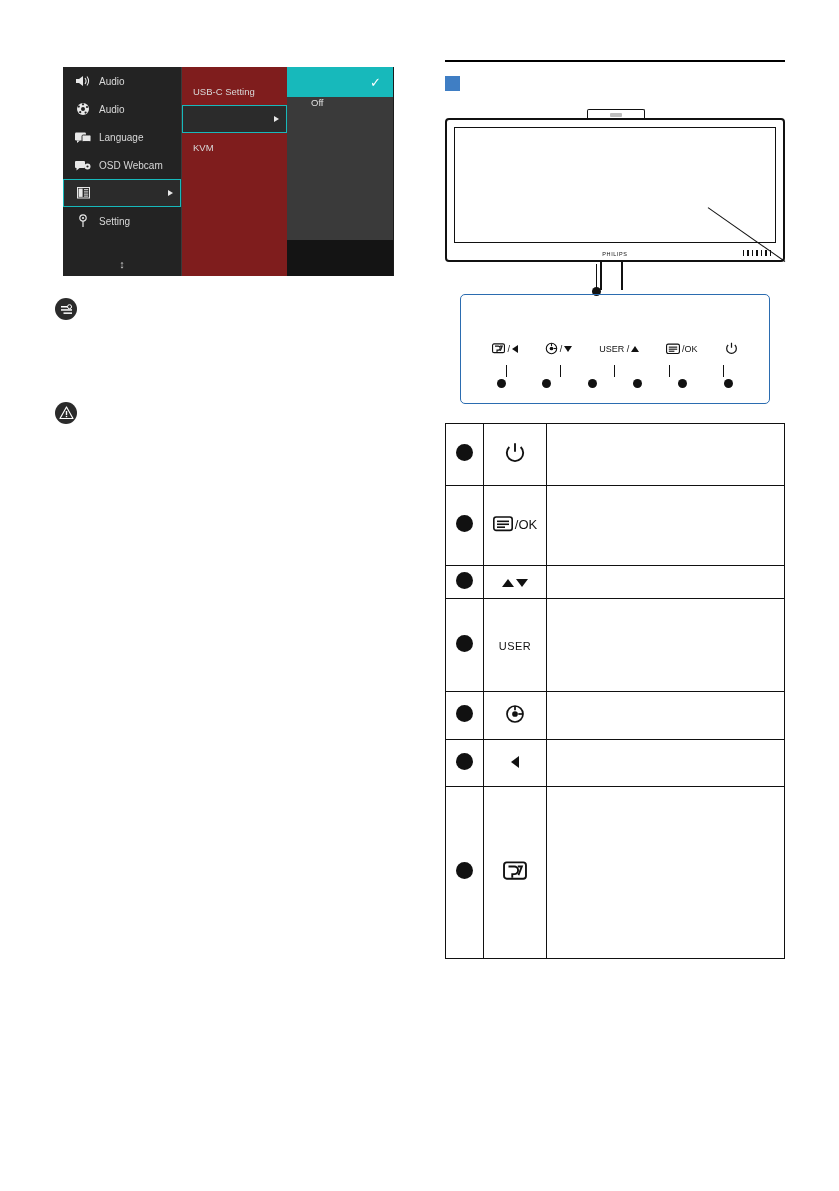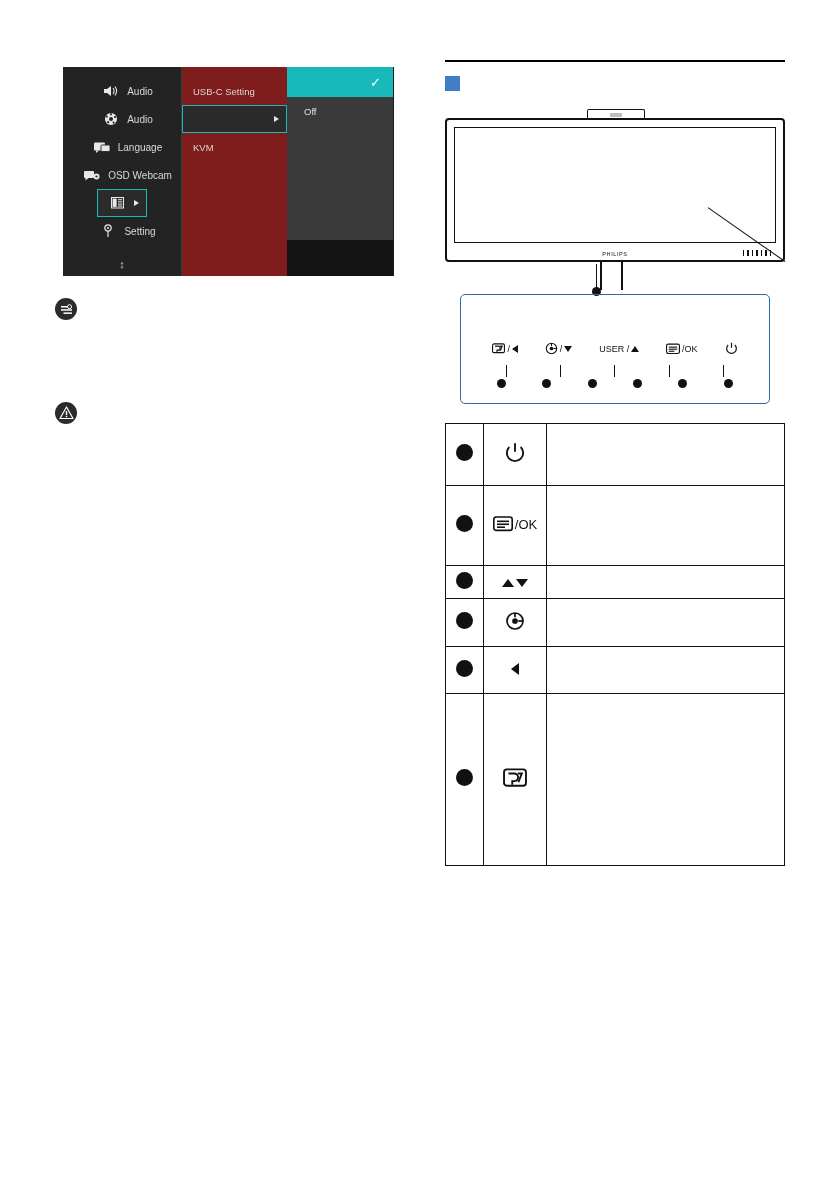--- a/index.html
+++ b/index.html
@@ -23,23 +23,21 @@
     width: 331px;
     height: 209px;
     display: flex;
     background: #1b1b1b;
   }
   .osd-col-left {
     width: 118px;
     background: #232323;
     display: flex;
     flex-direction: column;
-    padding-top: 10px;
-    box-sizing: border-box;
-    align-items: center;
+    box-sizing: border-box;
   }
   .osd-item {
     height: 28px;
     display: flex;
     align-items: center;
     padding-left: 10px;
     color: #d8d8d8;
     font-size: 10px;
     box-sizing: border-box;
   }
@@ -113,22 +111,21 @@
     box-sizing: border-box;
   }
   .check {
     color: #ffffff;
     font-size: 13px;
     line-height: 1;
   }
   .osd-right-item {
     height: 28px;
     display: flex;
-    align-items: center;
-    padding-left: 17px;
+    padding-left: 24px;
     color: #e0e0e0;
     font-size: 9.5px;
     box-sizing: border-box;
   }
   .osd-right-fill { flex: 1; }
   .osd-right-bottom {
     height: 36px;
     background: #141414;
   }
 
@@ -674,20 +671,27 @@
         <td class="c-dot"><span class="tdot"></span></td>
         <td class="c-sym">
           <span class="sym-row">
             <span class="tri-up"></span>
             <span class="tri-down"></span>
           </span>
         </td>
         <td class="c-desc"></td>
       </tr>
 
+      <tr style="height:93px;">
+        <td class="c-dot"><span class="tdot"></span></td>
+        <td class="c-sym">
+          <span class="usr-txt">USER</span>
+        </td>
+        <td class="c-desc"></td>
+      </tr>
 
       <tr style="height:48px;">
         <td class="c-dot"><span class="tdot"></span></td>
         <td class="c-sym">
           <svg width="20" height="20" viewBox="0 0 14 14">
             <circle cx="7" cy="7" r="5.6" fill="none" stroke="#111" stroke-width="1.2"></circle>
             <circle cx="7" cy="7" r="2" fill="#111"></circle>
             <line x1="7" y1="1.4" x2="7" y2="4.4" stroke="#111" stroke-width="1.2"></line>
             <line x1="12.6" y1="7" x2="9.3" y2="7" stroke="#111" stroke-width="1.2"></line>
           </svg>

